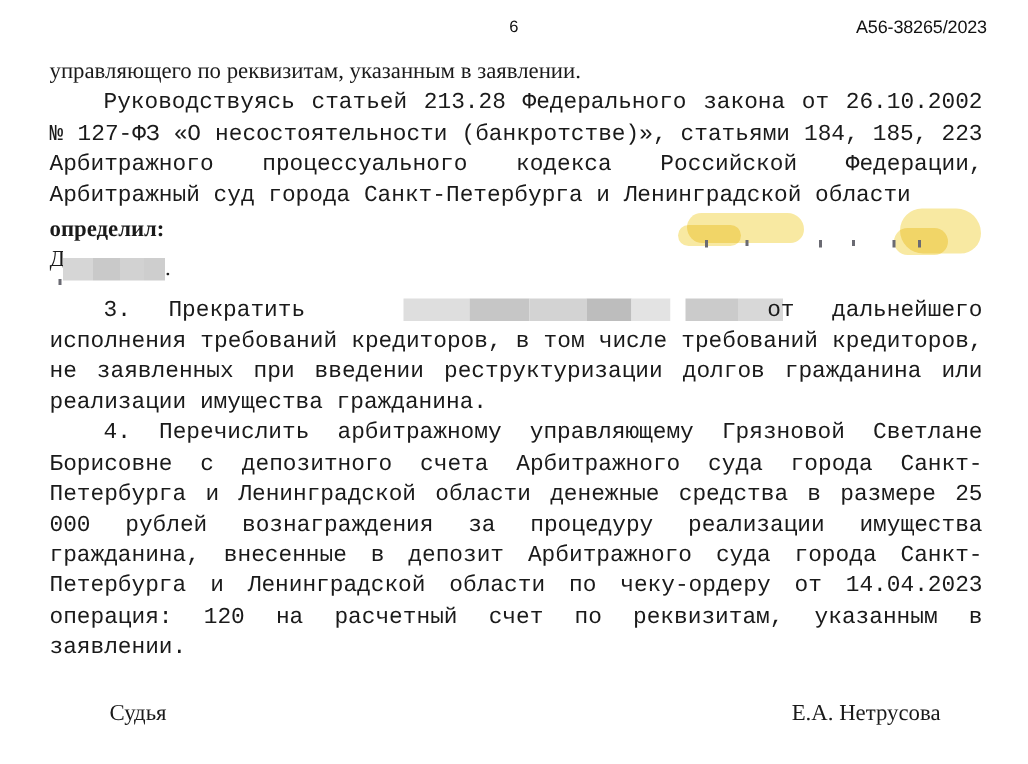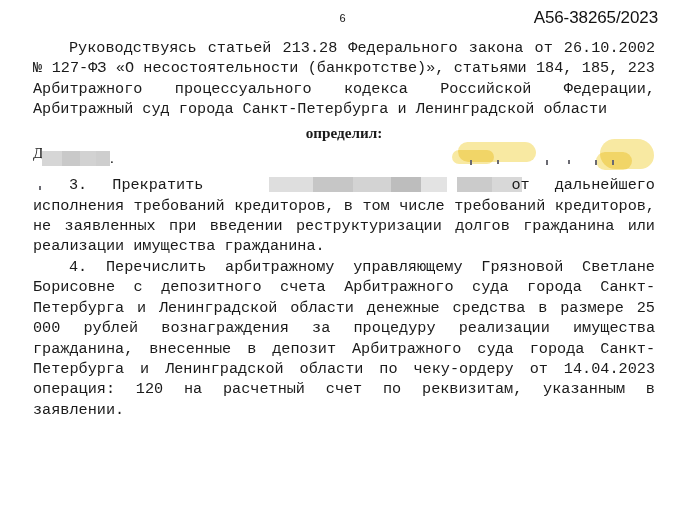--- a/index.html
+++ b/index.html
@@ -40,21 +40,21 @@
     font-family: "Liberation Sans", "DejaVu Sans", sans-serif;
     font-size: 11px;
     line-height: 14px;
     color: #111111;
   }
   .case-number {
     position: absolute;
     right: 27px;
     top: 0;
     font-family: "Liberation Sans", "DejaVu Sans", sans-serif;
-    font-size: 17px;
+    font-size: 12px;
     line-height: 14px;
     letter-spacing: -0.1px;
     color: #111111;
     white-space: nowrap;
     margin-left: 11px;
   }
 
   
   .body-text {
     position: absolute;
@@ -74,21 +74,21 @@
   p.para.indent {
     text-indent: 36px;
     font-family: Liberation Mono, monospace;
   }
   p.para.cont {
     text-indent: 0;
   }
 
   .center-bold {
     margin: 0;
-    text-align: center;
+    text-align: left;
     font-weight: bold;
     font-size: 15.2px;
     line-height: 20.4px;
   }
 
   .spacer-sm { height: 3px; }
 
   
   .redact-strip {
     display: inline-block;
@@ -145,20 +145,21 @@
 
 <div class="page">
 
   <div class="running-header">
     <div class="page-number">6</div>
     <div class="case-number">А56-38265/2023</div>
   </div>
 
   <div class="body-text">
 
+    <p class="para cont">управляющего по реквизитам, указанным в заявлении.</p>
 
     <p class="para indent">Руководствуясь статьей 213.28 Федерального закона от 26.10.2002 № 127-ФЗ «О несостоятельности (банкротстве)», статьями 184, 185, 223 Арбитражного процессуального кодекса Российской Федерации, Арбитражный суд города Санкт-Петербурга и Ленинградской области</p>
 
     <div class="spacer-sm"></div>
 
     <p class="center-bold">определил:</p>
 
 
     <p class="para cont" style="position:relative;">
       <span class="partial-char" style="width:9px;">Д</span><span class="redact-strip" style="width:68px; vertical-align:-3px;">
@@ -176,20 +177,24 @@
       <span>от дальнейшего исполнения требований кредиторов, в том числе требований кредиторов, не заявленных при введении реструктуризации долгов гражданина или реализации имущества гражданина.</span>
     </p>
 
     <p class="para indent">
       <span>4.</span>
       <span>Перечислить арбитражному управляющему Грязновой Светлане Борисовне с депозитного счета Арбитражного суда города Санкт-Петербурга и Ленинградской области денежные средства в размере 25 000 рублей вознаграждения за процедуру реализации имущества гражданина, внесенные в депозит Арбитражного суда города Санкт-Петербурга и Ленинградской области по чеку-ордеру от 14.04.2023 операция: 120 на расчетный счет по реквизитам, указанным в заявлении.</span>
     </p>
 
   </div>
 
+  <div class="signature-row">
+    <span class="sig-left">Судья</span>
+    <span class="sig-right">Е.А. Нетрусова</span>
+  </div>
 
   <div class="highlight-blob" style="left:458px; top:142px; width:78px; height:20px; border-radius:40px 46px 38px 44px;"></div>
   <div class="highlight-blob" style="left:452px; top:150px; width:42px; height:14px; border-radius:30px;"></div>
 
   <div class="highlight-blob" style="left:600px; top:139px; width:54px; height:30px; border-radius:30px 34px 28px 32px;"></div>
   <div class="highlight-blob" style="left:596px; top:152px; width:36px; height:18px; border-radius:22px;"></div>
 
   <div class="ink-frag" style="left:470px; top:160px; width:2px; height:5px;"></div>
   <div class="ink-frag" style="left:497px; top:160px; width:2px; height:4px;"></div>
   <div class="ink-frag" style="left:546px; top:160px; width:2px; height:5px;"></div>

